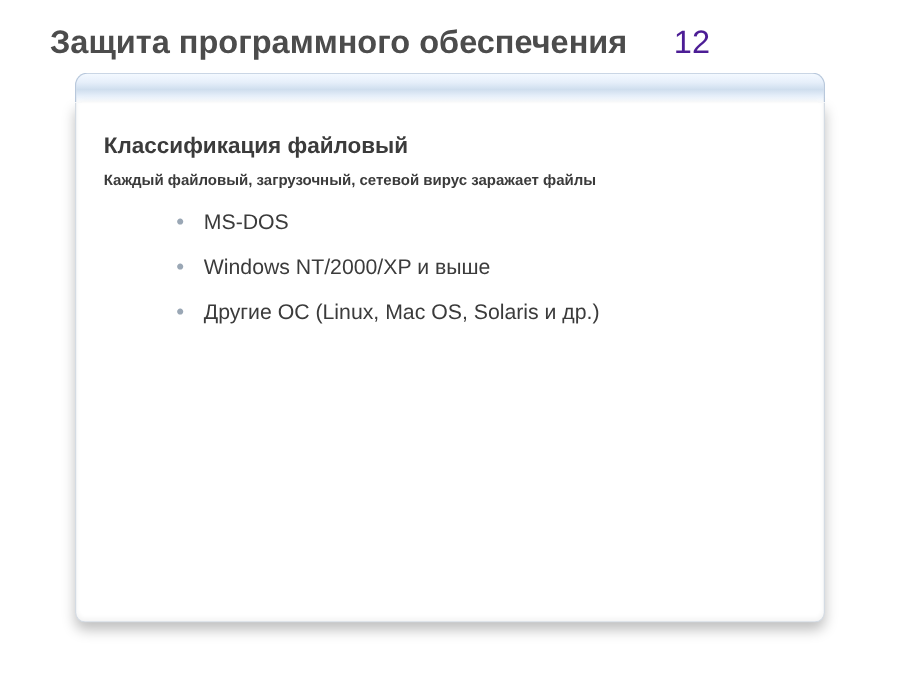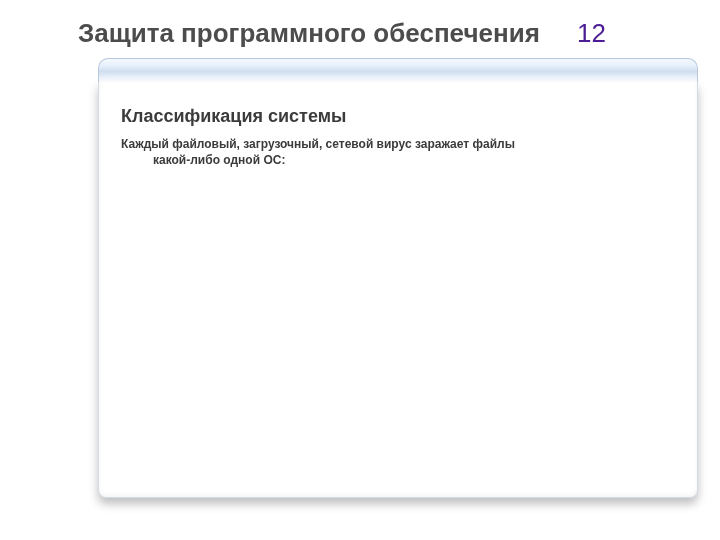--- a/index.html
+++ b/index.html
@@ -7,21 +7,20 @@
     width: 720px;
     height: 540px;
     background: #ffffff;
     font-family: Arial, "Helvetica Neue", Helvetica, sans-serif;
     overflow: hidden;
   }
   .slide {
     position: relative;
     width: 608px;
     height: 540px;
-    margin-left: 38px;
   }
   .header {
     position: absolute;
     top: 18px;
     left: 40px;
     right: 40px;
     display: flex;
     justify-content: space-between;
     align-items: baseline;
   }
@@ -117,25 +116,29 @@
 
   <div class="header">
     <div class="title">Защита программного обеспечения</div>
     <div class="pagenum">12</div>
   </div>
 
   <div class="panel-wrap">
     <div class="panel-top"></div>
     <div class="panel-body">
 
-      <div class="subtitle">Классификация системы</div>
+      <div class="subtitle">Классификация файловый</div>
 
 
       <div class="lead">
         <span>Каждый файловый, загрузочный, сетевой вирус заражает файлы</span>
-        <span class="cont">какой-либо одной ОС:</span>
       </div>
 
+      <ul class="items">
+        <li>MS-DOS</li>
+        <li>Windows NT/2000/XP и выше</li>
+        <li>Другие ОС (Linux, Mac OS, Solaris и др.)</li>
+      </ul>
 
     </div>
   </div>
 
 </div>
 
 </body></html>

